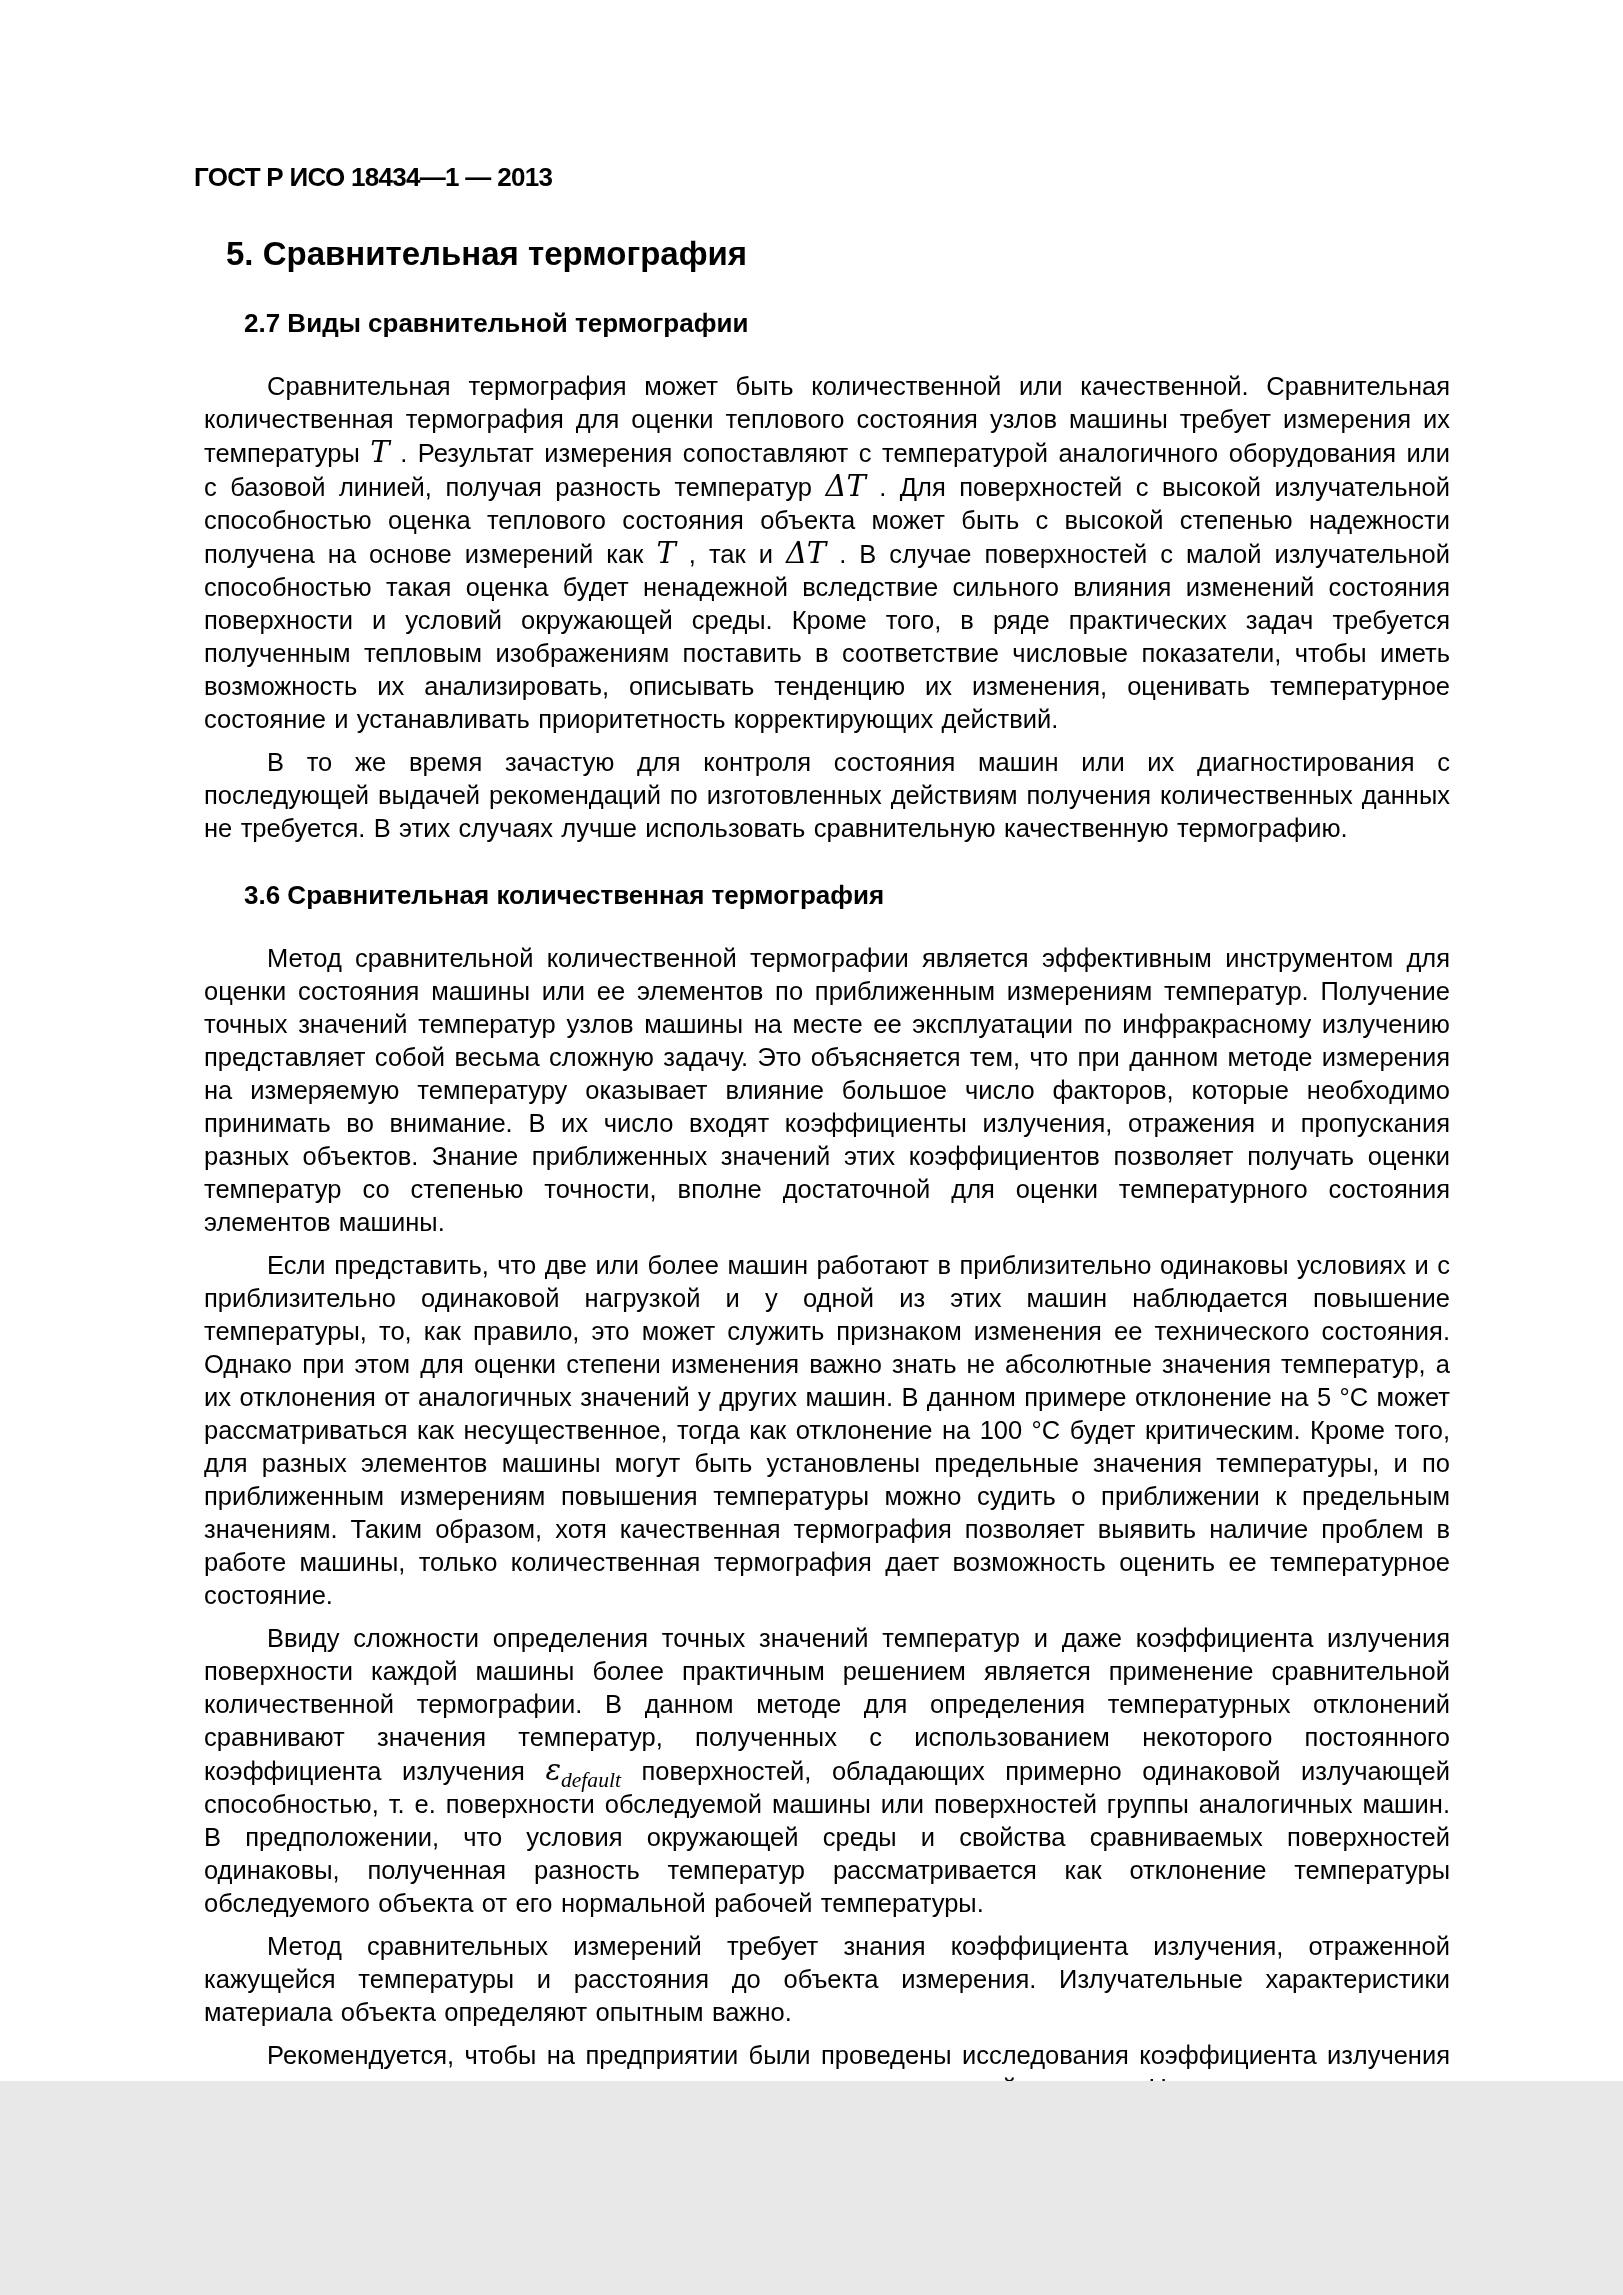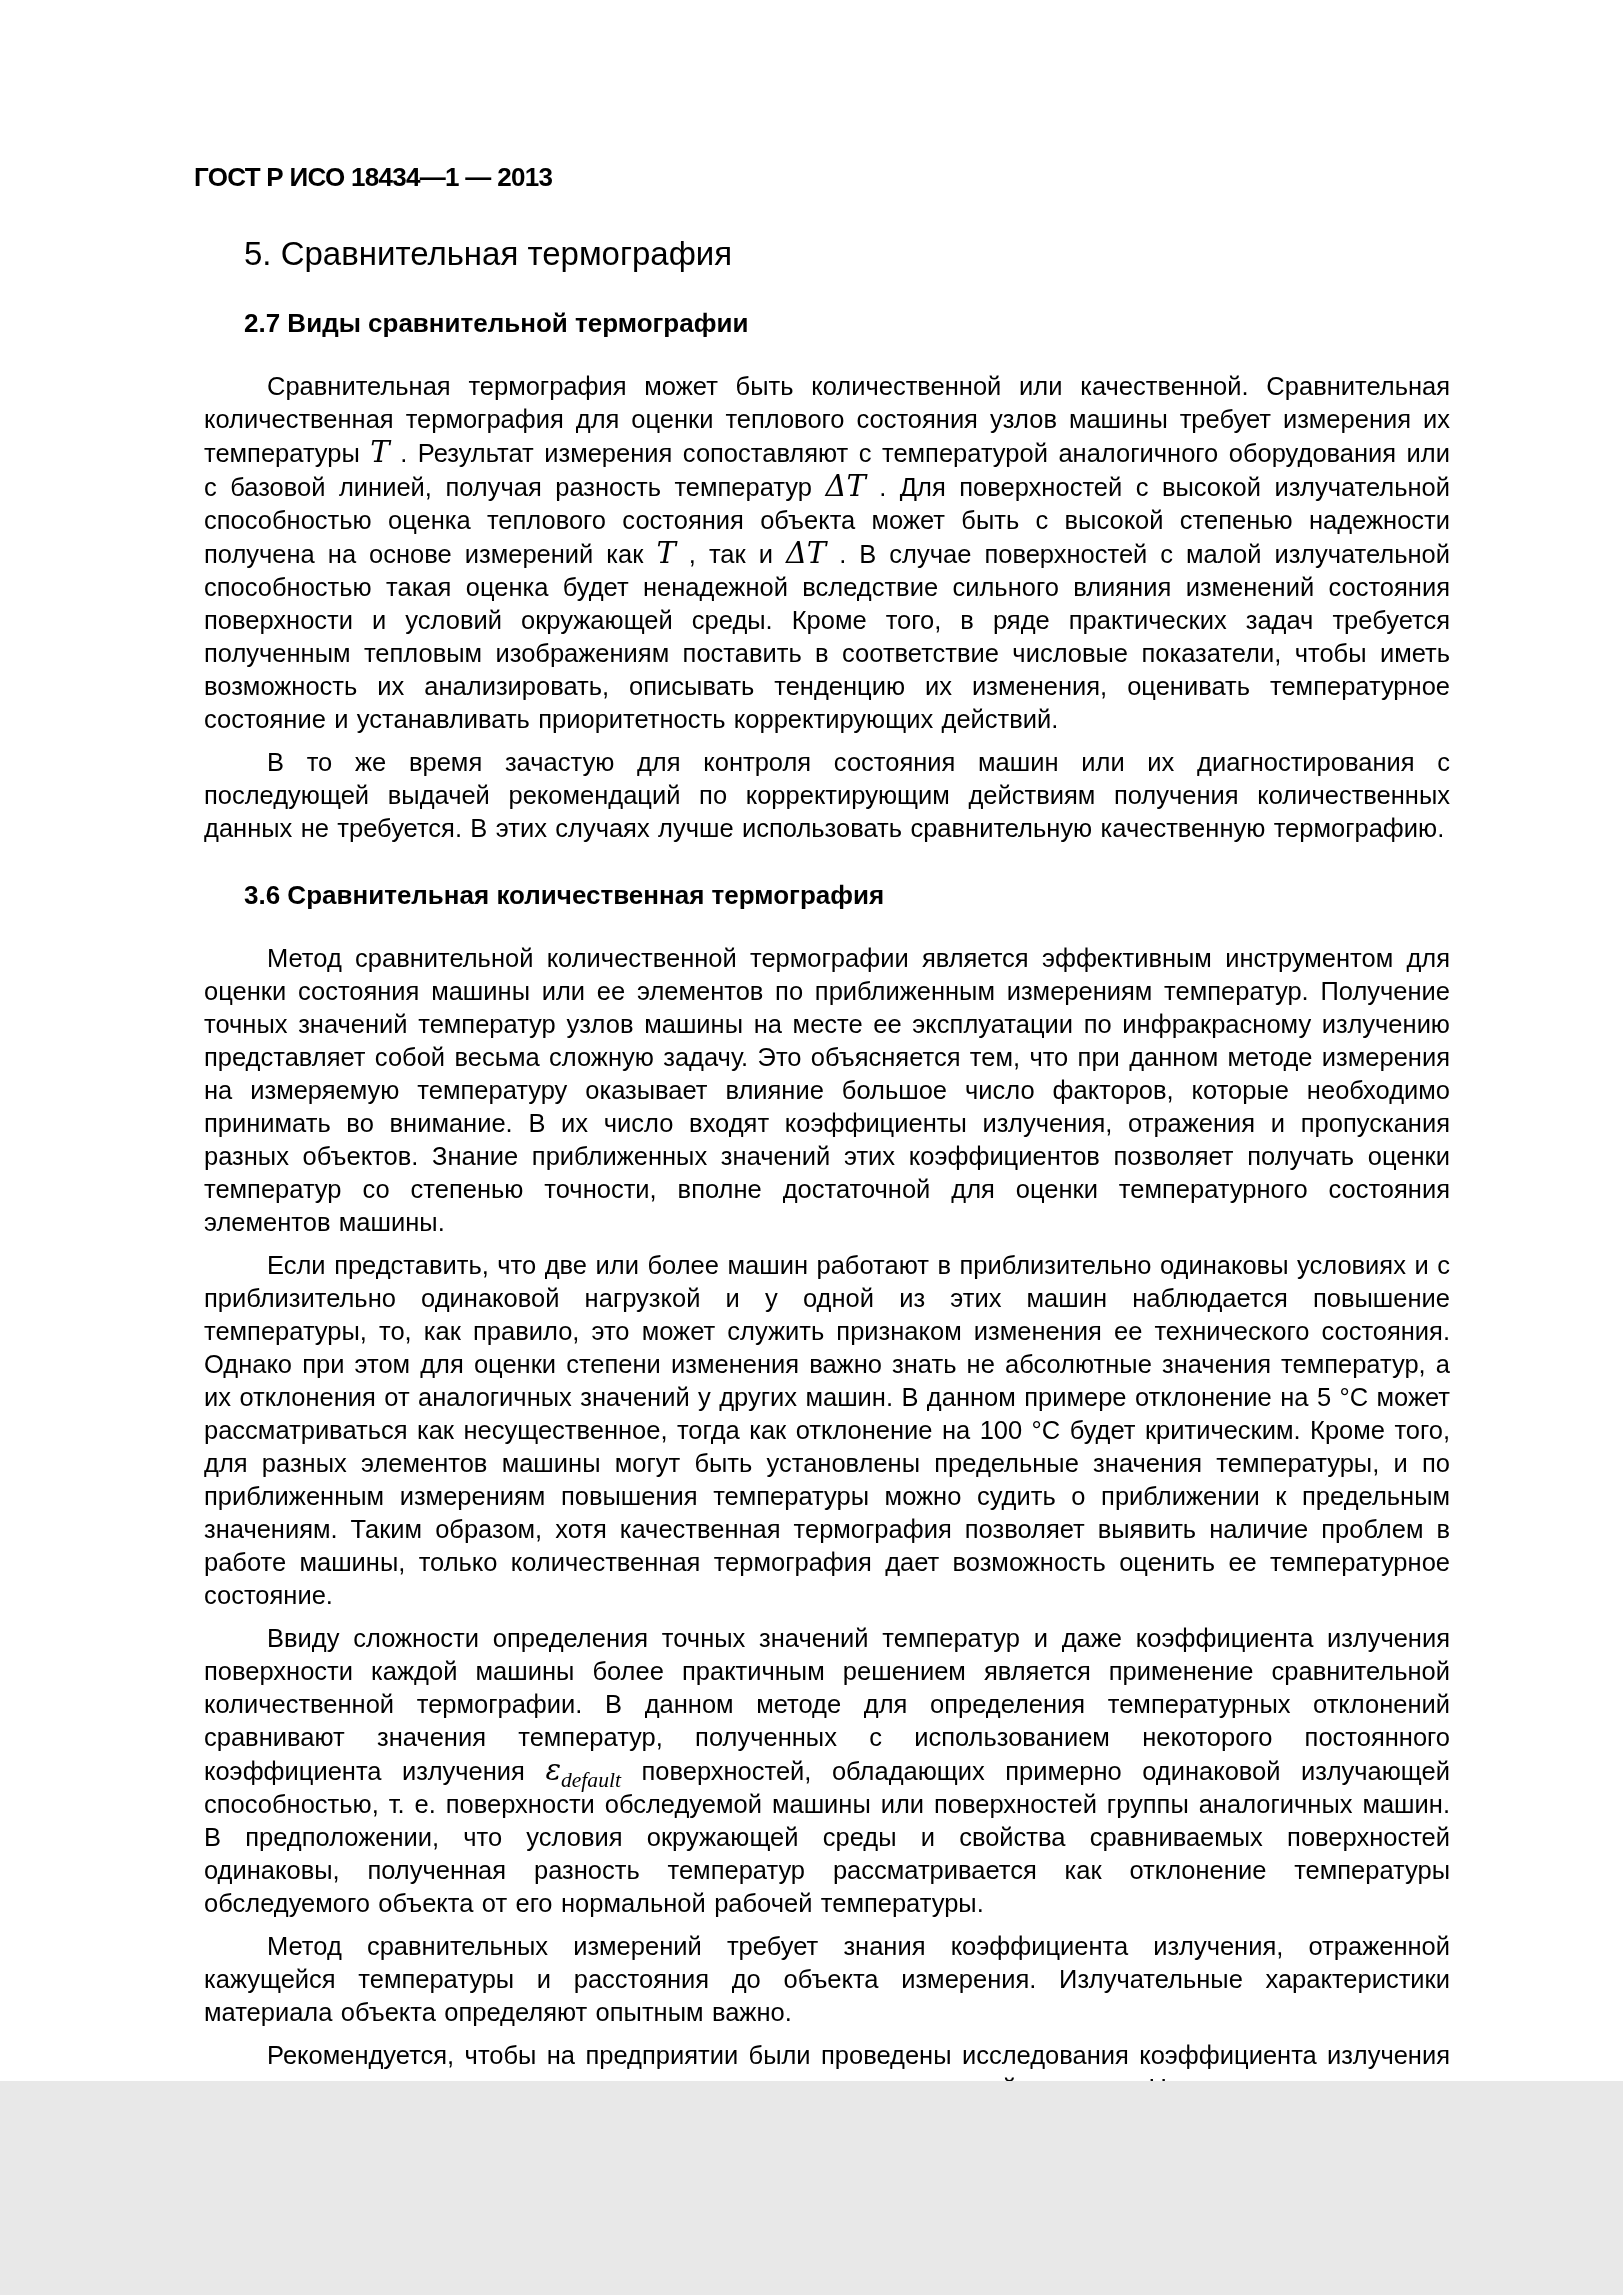--- a/index.html
+++ b/index.html
@@ -17,22 +17,22 @@
   }
   .doc-header {
     font-size: 26px;
     font-weight: bold;
     letter-spacing: -0.7px;
     margin: 0;
     white-space: nowrap;
   }
   .doc-title {
     font-size: 33px;
-    font-weight: normal;
-    margin: 42px 0 0 50px;
+    font-weight: bold;
+    margin: 42px 0 0 32px;
   }
   .section-heading {
     font-size: 26px;
     font-weight: bold;
     margin: 35px 0 31px 50px;
   }
   .body-paragraph {
     font-size: 25.5px;
     line-height: 33px;
     text-align: justify;
@@ -64,21 +64,21 @@
 <body>
 
 <div class="page">
   <div class="doc-header">ГОСТ Р ИСО 18434—1 — 2013</div>
 
   <h1 class="doc-title">5. Сравнительная термография</h1>
 
   <main>
       <h2 class="section-heading">2.7 Виды сравнительной термографии</h2>
       <p class="body-paragraph">Сравнительная термография может быть количественной или качественной. Сравнительная количественная термография для оценки теплового состояния узлов машины требует измерения их температуры <span class="math">T</span> . Результат измерения сопоставляют с температурой аналогичного оборудования или с базовой линией, получая разность температур <span class="math">ΔT</span> . Для поверхностей с высокой излучательной способностью оценка теплового состояния объекта может быть с высокой степенью надежности получена на основе измерений как <span class="math">T</span> , так и <span class="math">ΔT</span> . В случае поверхностей с малой излучательной способностью такая оценка будет ненадежной вследствие сильного влияния изменений состояния поверхности и условий окружающей среды. Кроме того, в ряде практических задач требуется полученным тепловым изображениям поставить в соответствие числовые показатели, чтобы иметь возможность их анализировать, описывать тенденцию их изменения, оценивать температурное состояние и устанавливать приоритетность корректирующих действий.</p>
-      <p class="body-paragraph">В то же время зачастую для контроля состояния машин или их диагностирования с последующей выдачей рекомендаций по корректирующим действиям получения количественных данных не требуется. В этих случаях лучше использовать сравнительную качественную термографию.</p>
+      <p class="body-paragraph">В то же время зачастую для контроля состояния машин или их диагностирования с последующей выдачей рекомендаций по изготовленных действиям получения количественных данных не требуется. В этих случаях лучше использовать сравнительную качественную термографию.</p>
       <h2 class="section-heading">3.6 Сравнительная количественная термография</h2>
       <p class="body-paragraph">Метод сравнительной количественной термографии является эффективным инструментом для оценки состояния машины или ее элементов по приближенным измерениям температур. Получение точных значений температур узлов машины на месте ее эксплуатации по инфракрасному излучению представляет собой весьма сложную задачу. Это объясняется тем, что при данном методе измерения на измеряемую температуру оказывает влияние большое число факторов, которые необходимо принимать во внимание. В их число входят коэффициенты излучения, отражения и пропускания разных объектов. Знание приближенных значений этих коэффициентов позволяет получать оценки температур со степенью точности, вполне достаточной для оценки температурного состояния элементов машины.</p>
       <p class="body-paragraph">Если представить, что две или более машин работают в приблизительно одинаковы условиях и с приблизительно одинаковой нагрузкой и у одной из этих машин наблюдается повышение температуры, то, как правило, это может служить признаком изменения ее технического состояния. Однако при этом для оценки степени изменения важно знать не абсолютные значения температур, а их отклонения от аналогичных значений у других машин. В данном примере отклонение на 5 °С может рассматриваться как несущественное, тогда как отклонение на 100 °С будет критическим. Кроме того, для разных элементов машины могут быть установлены предельные значения температуры, и по приближенным измерениям повышения температуры можно судить о приближении к предельным значениям. Таким образом, хотя качественная термография позволяет выявить наличие проблем в работе машины, только количественная термография дает возможность оценить ее температурное состояние.</p>
       <p class="body-paragraph">Ввиду сложности определения точных значений температур и даже коэффициента излучения поверхности каждой машины более практичным решением является применение сравнительной количественной термографии. В данном методе для определения температурных отклонений сравнивают значения температур, полученных с использованием некоторого постоянного коэффициента излучения <span class="math">ε</span><sub class="math math-sub">default</sub> поверхностей, обладающих примерно одинаковой излучающей способностью, т. е. поверхности обследуемой машины или поверхностей группы аналогичных машин. В предположении, что условия окружающей среды и свойства сравниваемых поверхностей одинаковы, полученная разность температур рассматривается как отклонение температуры обследуемого объекта от его нормальной рабочей температуры.</p>
       <p class="body-paragraph">Метод сравнительных измерений требует знания коэффициента излучения, отраженной кажущейся температуры и расстояния до объекта измерения. Излучательные характеристики материала объекта определяют опытным важно.</p>
       <p class="body-paragraph">Рекомендуется, чтобы на предприятии были проведены исследования коэффициента излучения разных материалов, используемых при изготовлении деталей машин. На основе результатов исследований задают коэффициенты излучений для деталей, изготовленных из этих материалов. На каждом предприятии следует определять собственные значения коэффициента излучения данных</p>
     </main>
 
   <div class="page-number">4</div>
 </div>

